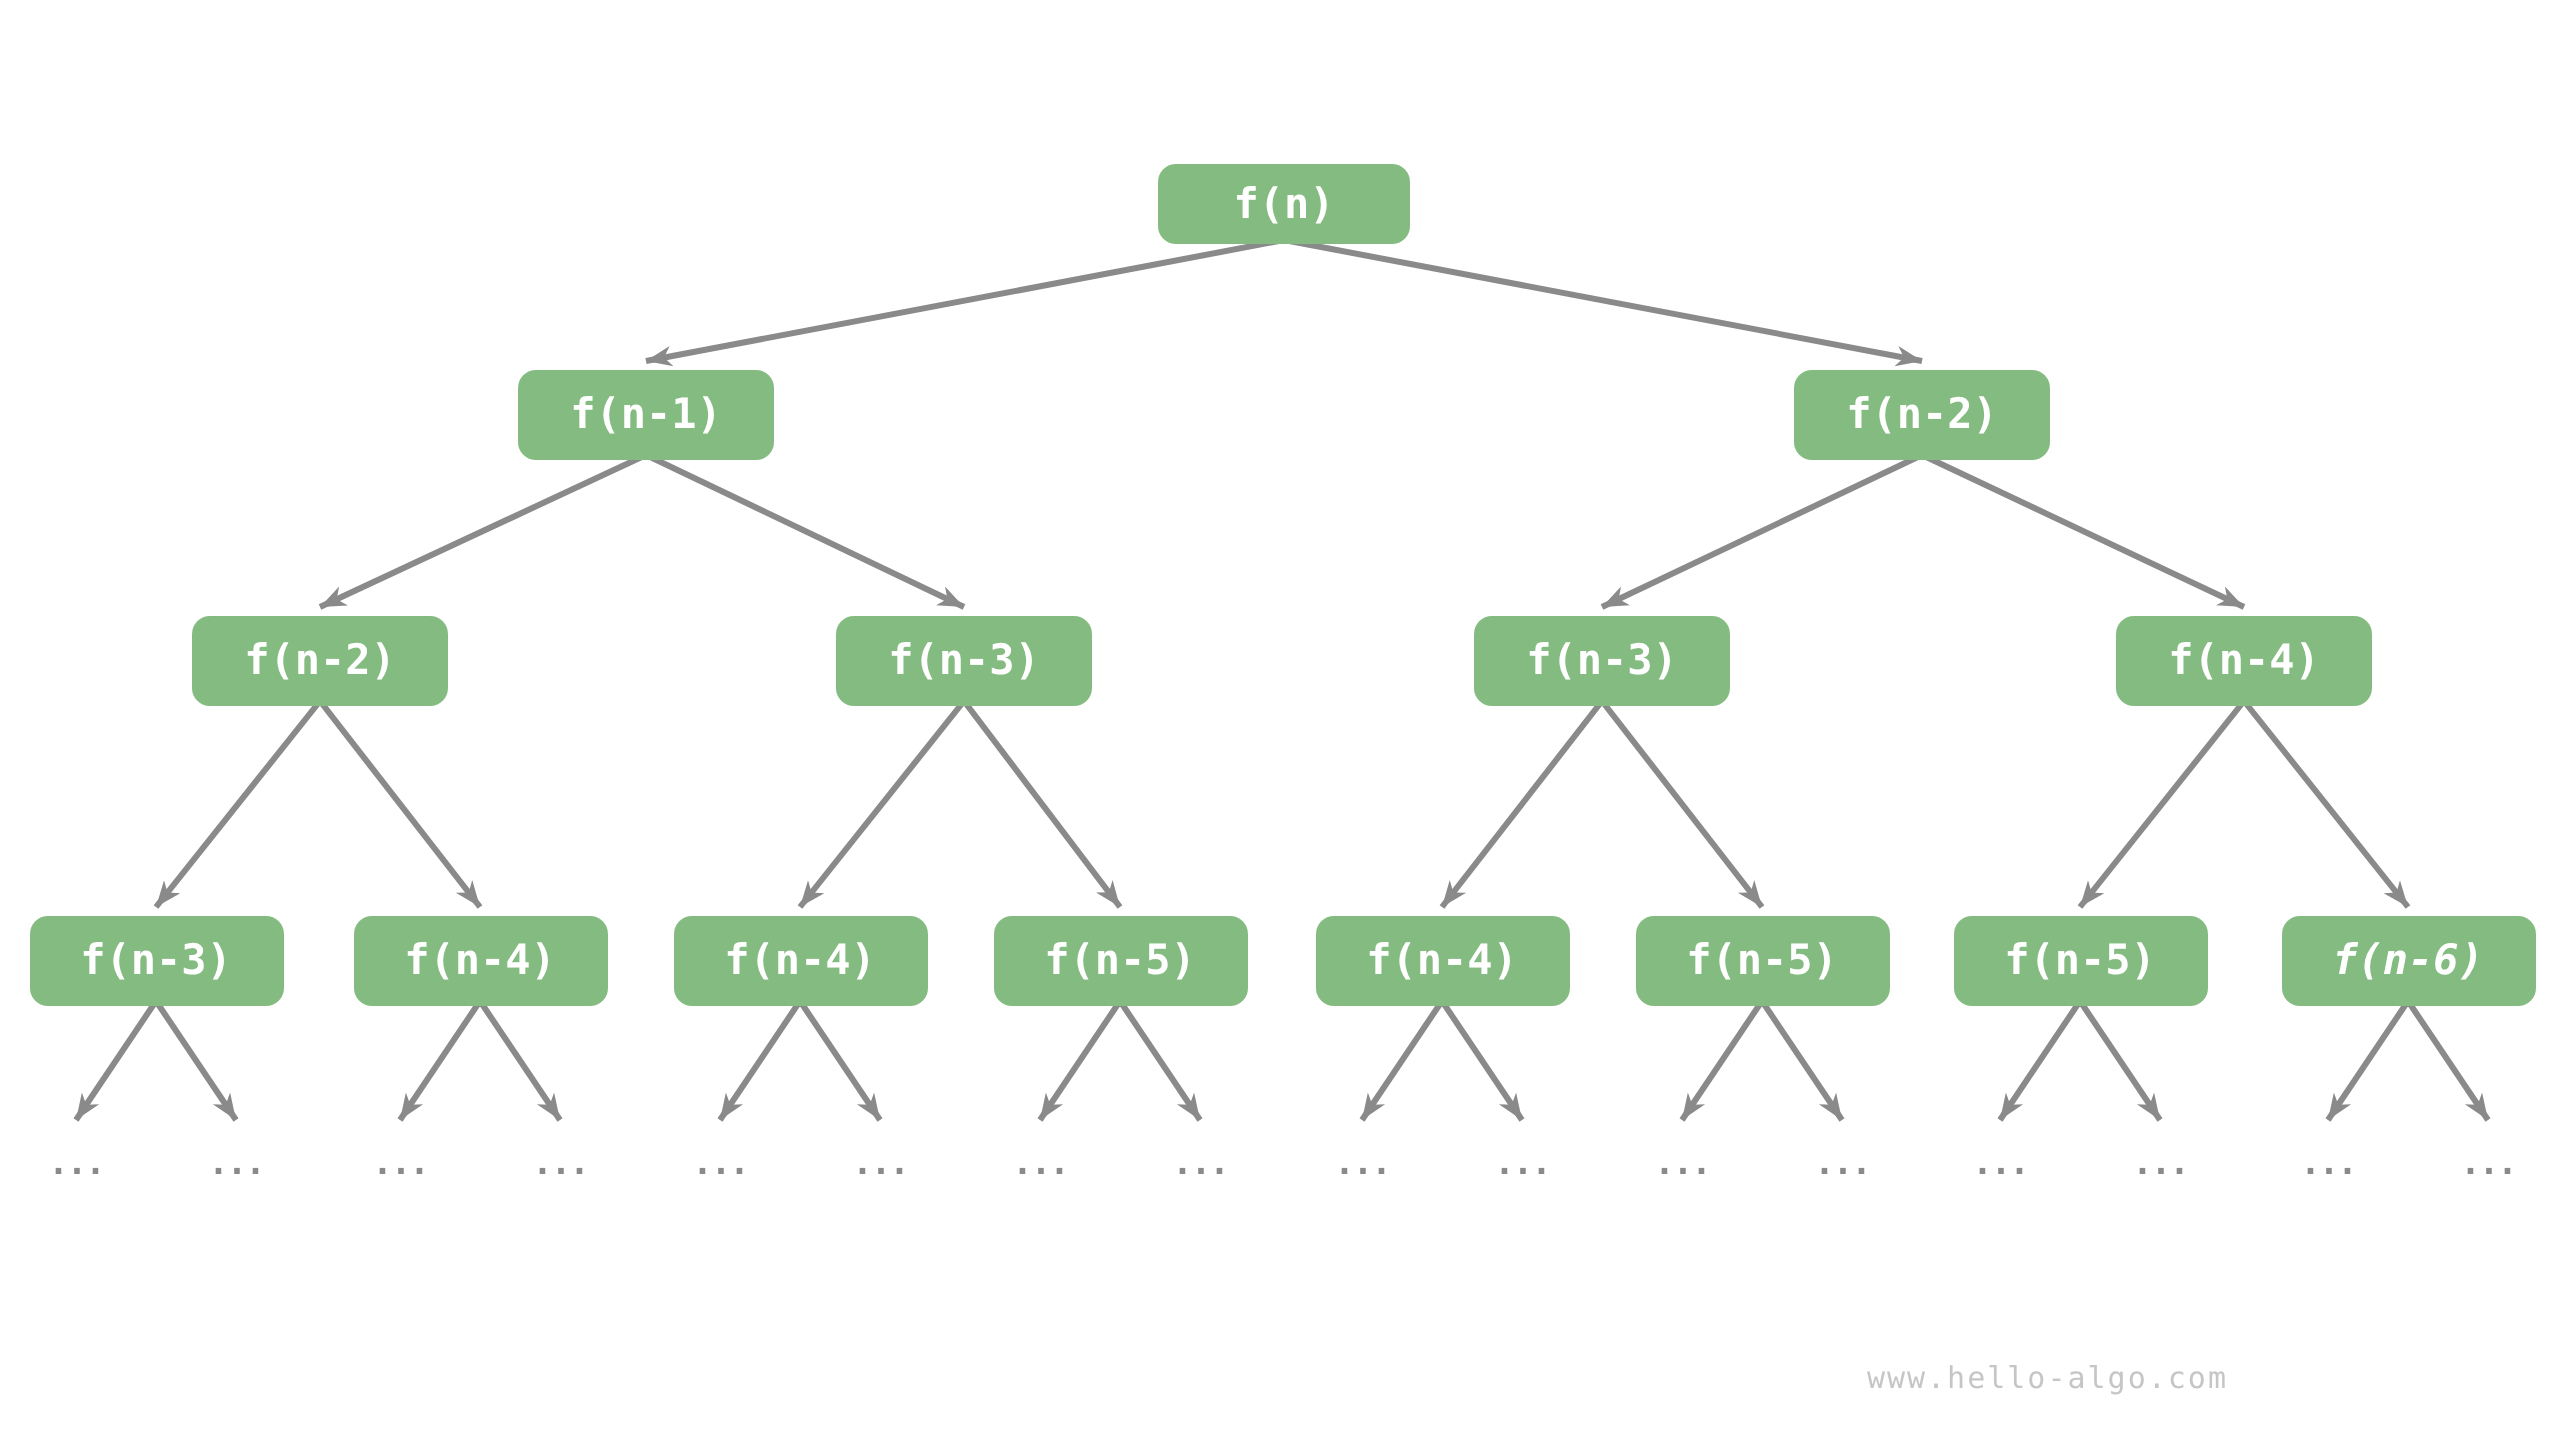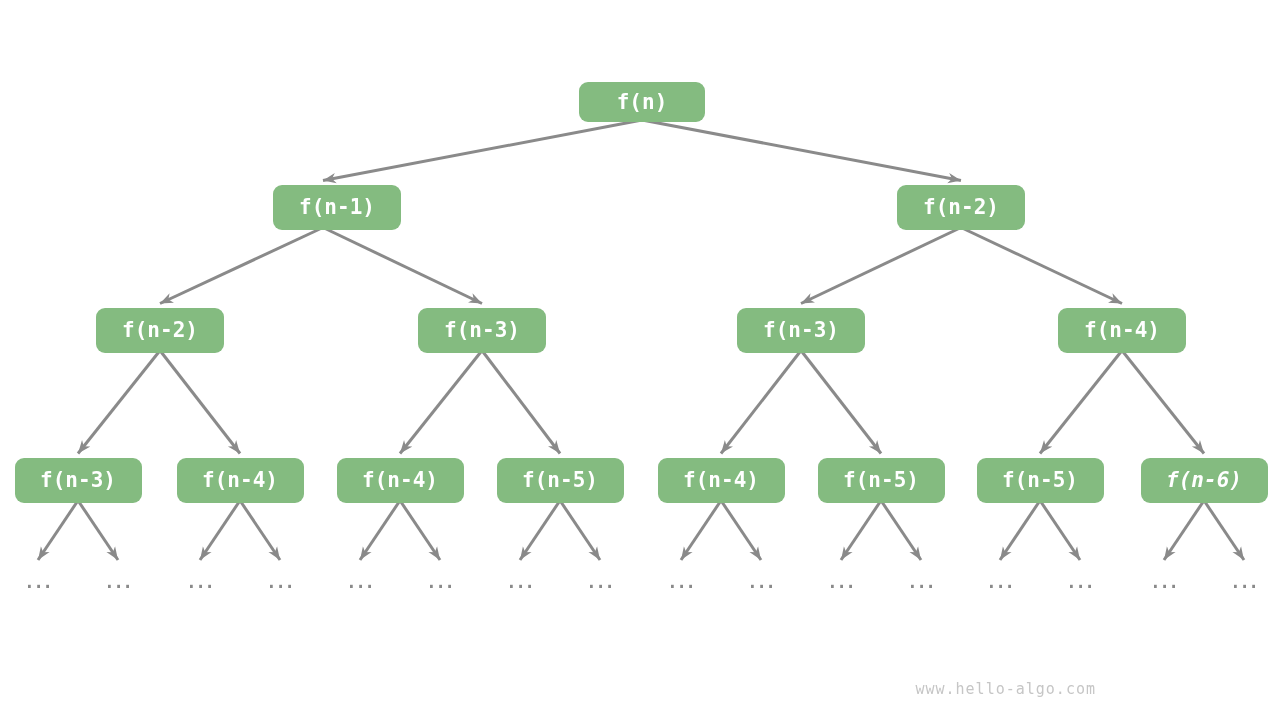--- a/index.html
+++ b/index.html
@@ -45,21 +45,21 @@
     text-align: center;
     font-family: "DejaVu Sans Mono", "Liberation Mono", monospace;
     font-weight: bold;
     font-size: 17px;
     letter-spacing: -1px;
     color: var(--edge, #8a8a8a);
     user-select: none;
   }
   .watermark {
     position: absolute;
-    right: 50px;
+    right: 32px;
     bottom: 22px;
     font-family: "DejaVu Sans Mono", "Liberation Mono", monospace;
     font-size: 15px;
     letter-spacing: 1px;
     color: var(--watermark, #c6c6c6);
     user-select: none;
   }
 </style>
 </head>
 <body style="background: rgb(255, 255, 255);">
@@ -97,21 +97,21 @@
       <line x1="721" y1="500.5" x2="761" y2="560" stroke="#8A8A8A" stroke-width="3" marker-end="url(#arrowhead)"></line>
       <line x1="881" y1="500.5" x2="841" y2="560" stroke="#8A8A8A" stroke-width="3" marker-end="url(#arrowhead)"></line>
       <line x1="881" y1="500.5" x2="921" y2="560" stroke="#8A8A8A" stroke-width="3" marker-end="url(#arrowhead)"></line>
       <line x1="1040" y1="500.5" x2="1000" y2="560" stroke="#8A8A8A" stroke-width="3" marker-end="url(#arrowhead)"></line>
       <line x1="1040" y1="500.5" x2="1080" y2="560" stroke="#8A8A8A" stroke-width="3" marker-end="url(#arrowhead)"></line>
       <line x1="1204" y1="500.5" x2="1164" y2="560" stroke="#8A8A8A" stroke-width="3" marker-end="url(#arrowhead)"></line>
       <line x1="1204" y1="500.5" x2="1244" y2="560" stroke="#8A8A8A" stroke-width="3" marker-end="url(#arrowhead)"></line>
     </svg>
   <div id="nodes-layer">
       <div class="node" style="left: 579px; top: 82px; width: 126px; height: 40px;">f(n)</div>
-      <div class="node" style="left: 273px; top: 184.5px; width: 128px; height: 45px;">f(n-1)</div>
+      <div class="node" style="left: 259px; top: 184.5px; width: 128px; height: 45px;">f(n-1)</div>
       <div class="node" style="left: 897px; top: 184.5px; width: 128px; height: 45px;">f(n-2)</div>
       <div class="node" style="left: 96px; top: 307.5px; width: 128px; height: 45px;">f(n-2)</div>
       <div class="node" style="left: 418px; top: 307.5px; width: 128px; height: 45px;">f(n-3)</div>
       <div class="node" style="left: 737px; top: 307.5px; width: 128px; height: 45px;">f(n-3)</div>
       <div class="node" style="left: 1058px; top: 307.5px; width: 128px; height: 45px;">f(n-4)</div>
       <div class="node" style="left: 14.5px; top: 457.5px; width: 127px; height: 45px;">f(n-3)</div>
       <div class="node" style="left: 176.5px; top: 457.5px; width: 127px; height: 45px;">f(n-4)</div>
       <div class="node" style="left: 336.5px; top: 457.5px; width: 127px; height: 45px;">f(n-4)</div>
       <div class="node" style="left: 496.5px; top: 457.5px; width: 127px; height: 45px;">f(n-5)</div>
       <div class="node" style="left: 657.5px; top: 457.5px; width: 127px; height: 45px;">f(n-4)</div>

